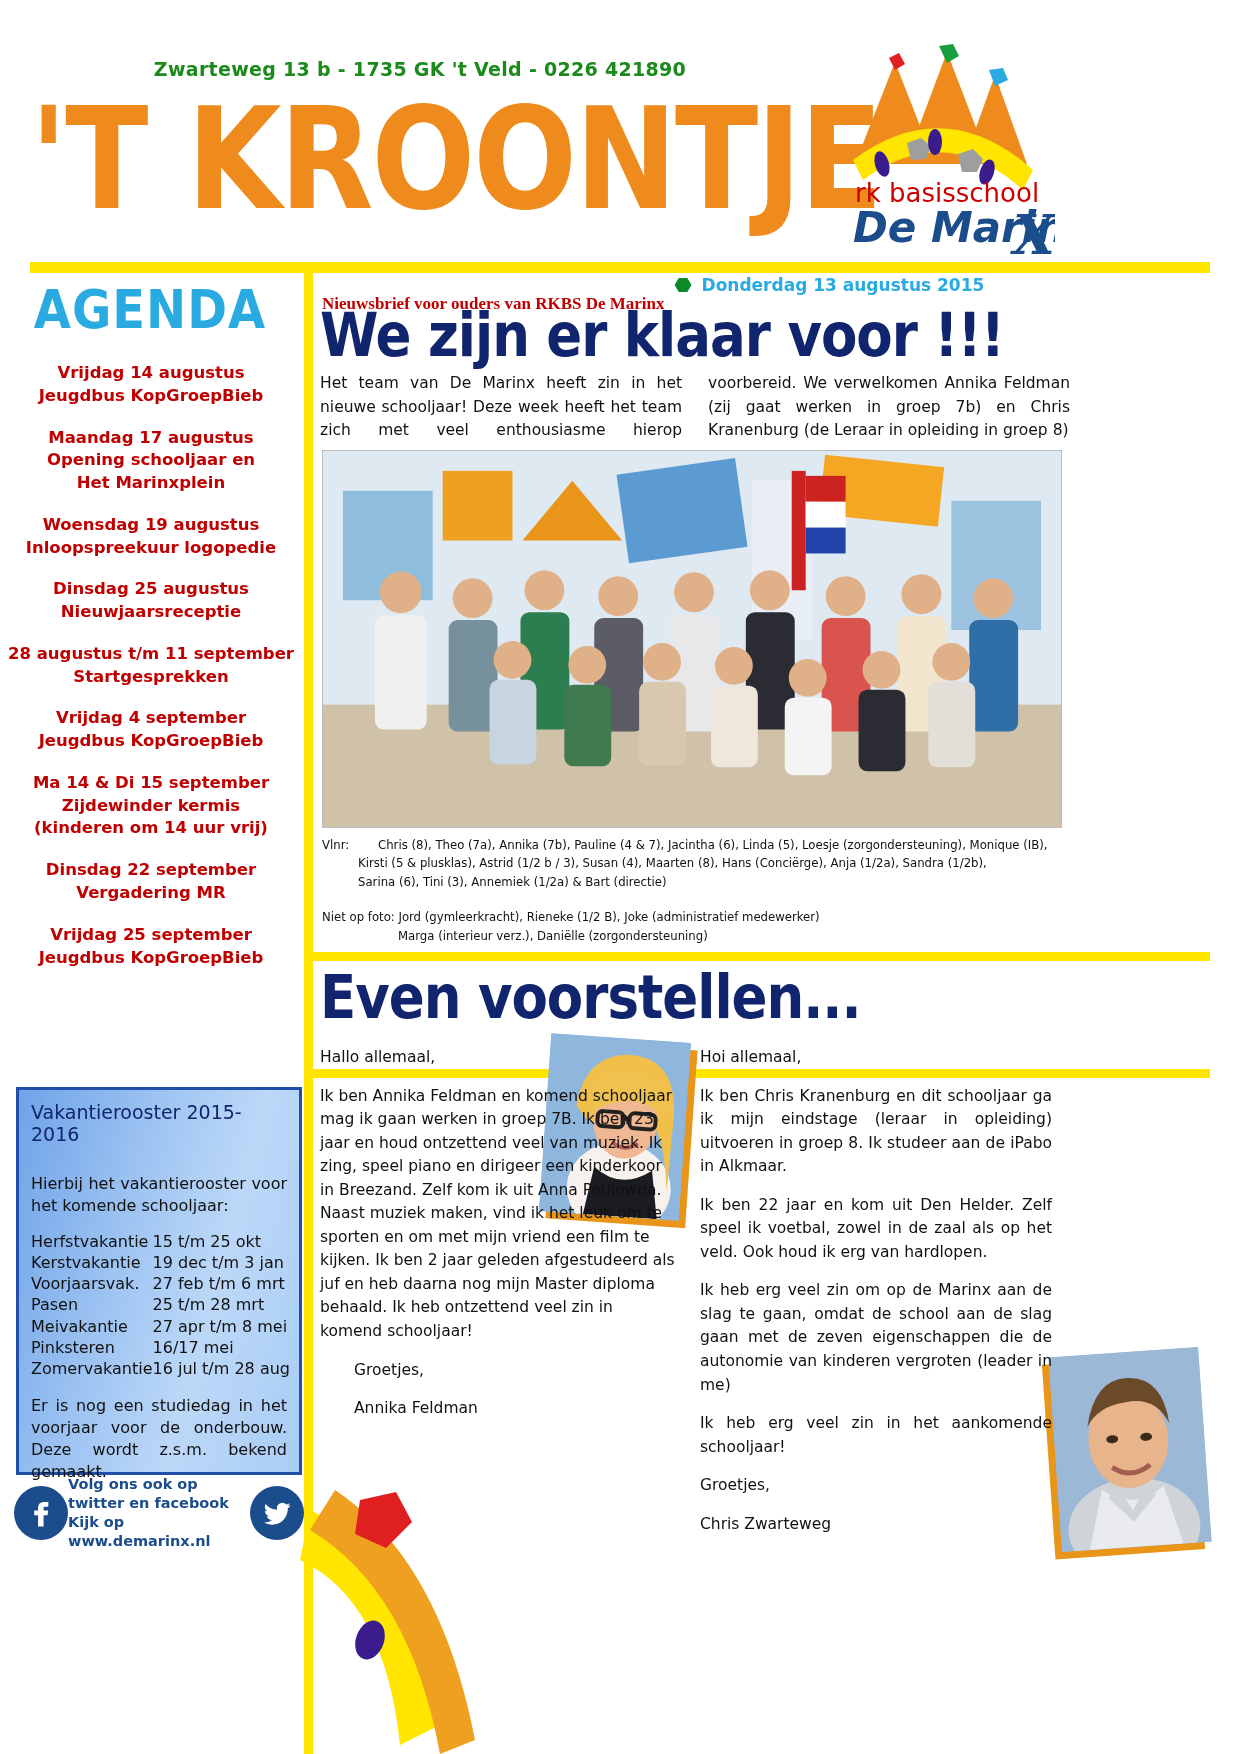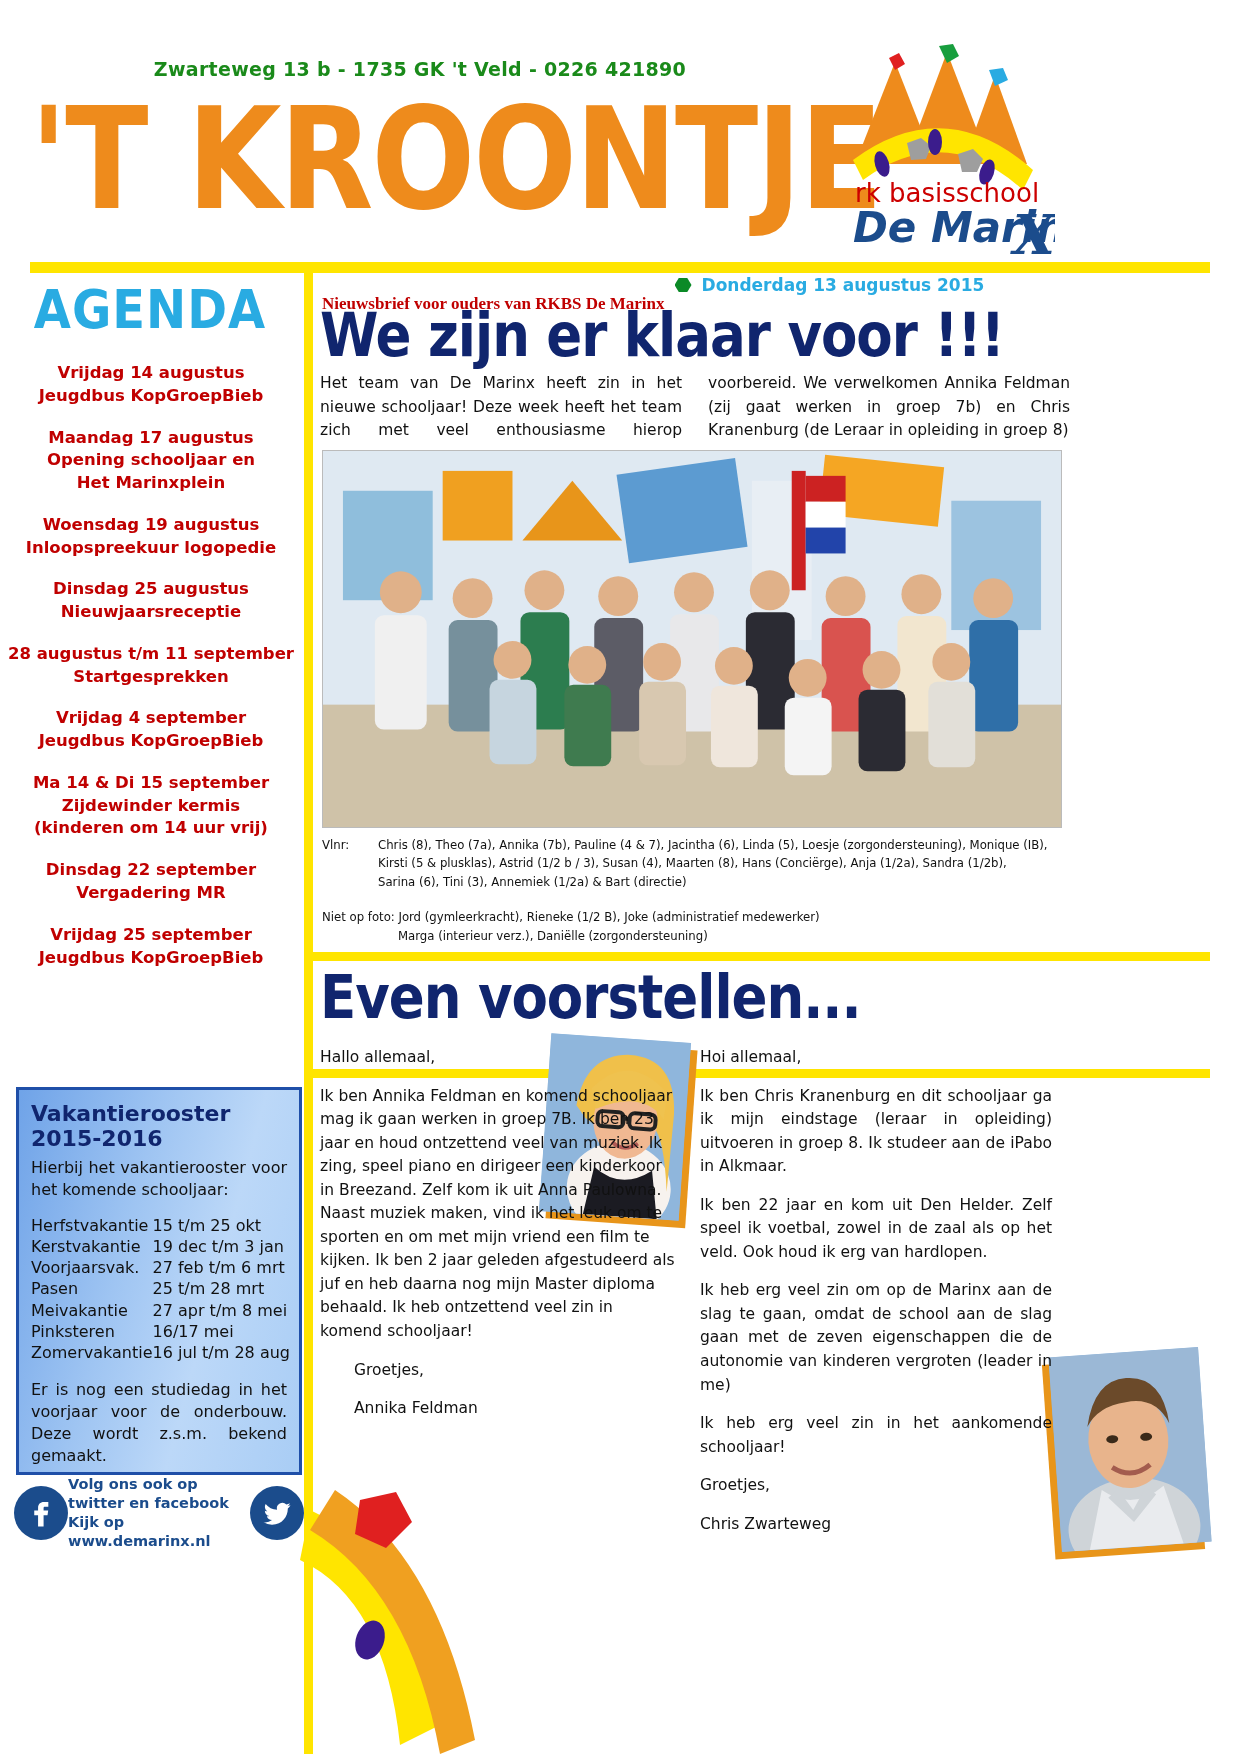--- a/index.html
+++ b/index.html
@@ -82,22 +82,22 @@
 
   
   .vak-box {
     position: absolute; top: 1087px; left: 16px; width: 286px; height: 388px;
     border: 3px solid #1F4FA8;
     background: linear-gradient(105deg, #6FA3E8 0%, #9EC4F2 38%, #BCD8F8 65%, #A9CDF5 100%);
     padding: 11px 12px 10px 12px;
   }
   .vak-title {
     font-family: "DejaVu Sans", sans-serif;
-    font-size: 22px; font-weight: bold; color: #10256E;
-    margin-bottom: 6px;
+    font-size: 19px; font-weight: normal; color: #10256E;
+    margin-bottom: 28px;
   }
   .vak-intro {
     font-family: "DejaVu Sans", sans-serif;
     font-size: 16px; color: #111; line-height: 1.36;
     text-align: justify; margin-bottom: 14px;
   }
   .vak-table { width: 100%; border-collapse: collapse; }
   .vak-table td {
     font-family: "DejaVu Sans", sans-serif;
     font-size: 16px; color: #111; line-height: 1.33; padding: 0;
@@ -166,21 +166,21 @@
   .photo svg { width:100%; height:100%; display:block; }
 
   .caption {
     position: absolute; top: 836px; left: 322px; width: 760px;
     font-family: "DejaVu Sans Condensed","DejaVu Sans", sans-serif;
     font-size: 13px; color: #111; line-height: 1.42;
   }
   .caption .cap-row { display: flex; }
   .caption .cap-key { width: 56px; flex: 0 0 56px; }
   .caption .cap-val { flex: 1 1 auto; }
-  .caption .cap-cont { margin-left: 56px; }
+  .caption .cap-cont { margin-left: 36px; }
 
   .not-photo {
     position: absolute; top: 908px; left: 322px; width: 760px;
     font-family: "DejaVu Sans Condensed","DejaVu Sans", sans-serif;
     font-size: 13px; color: #111; line-height: 1.46;
   }
   .not-photo .np2 { margin-left: 76px; }
 
   .headline2 {
     position: absolute; top: 962px; left: 320px;

